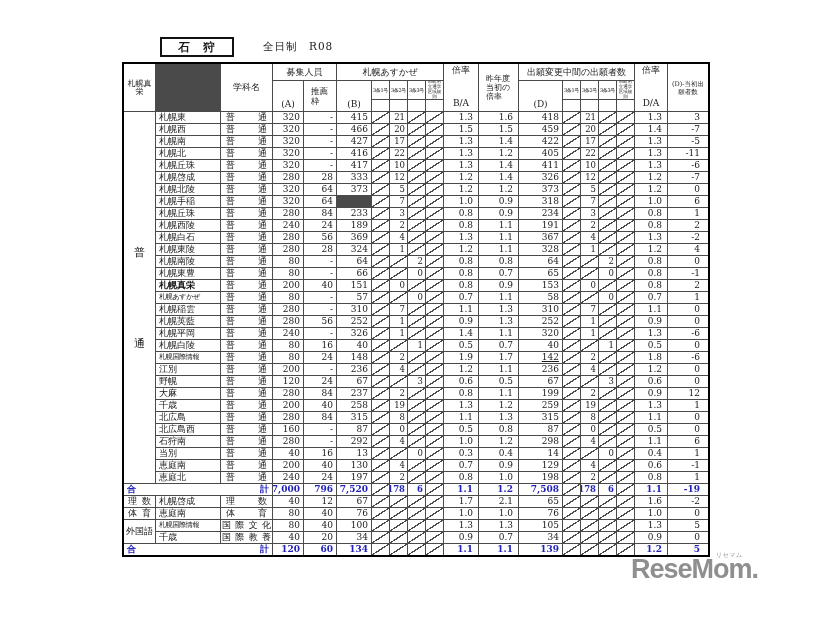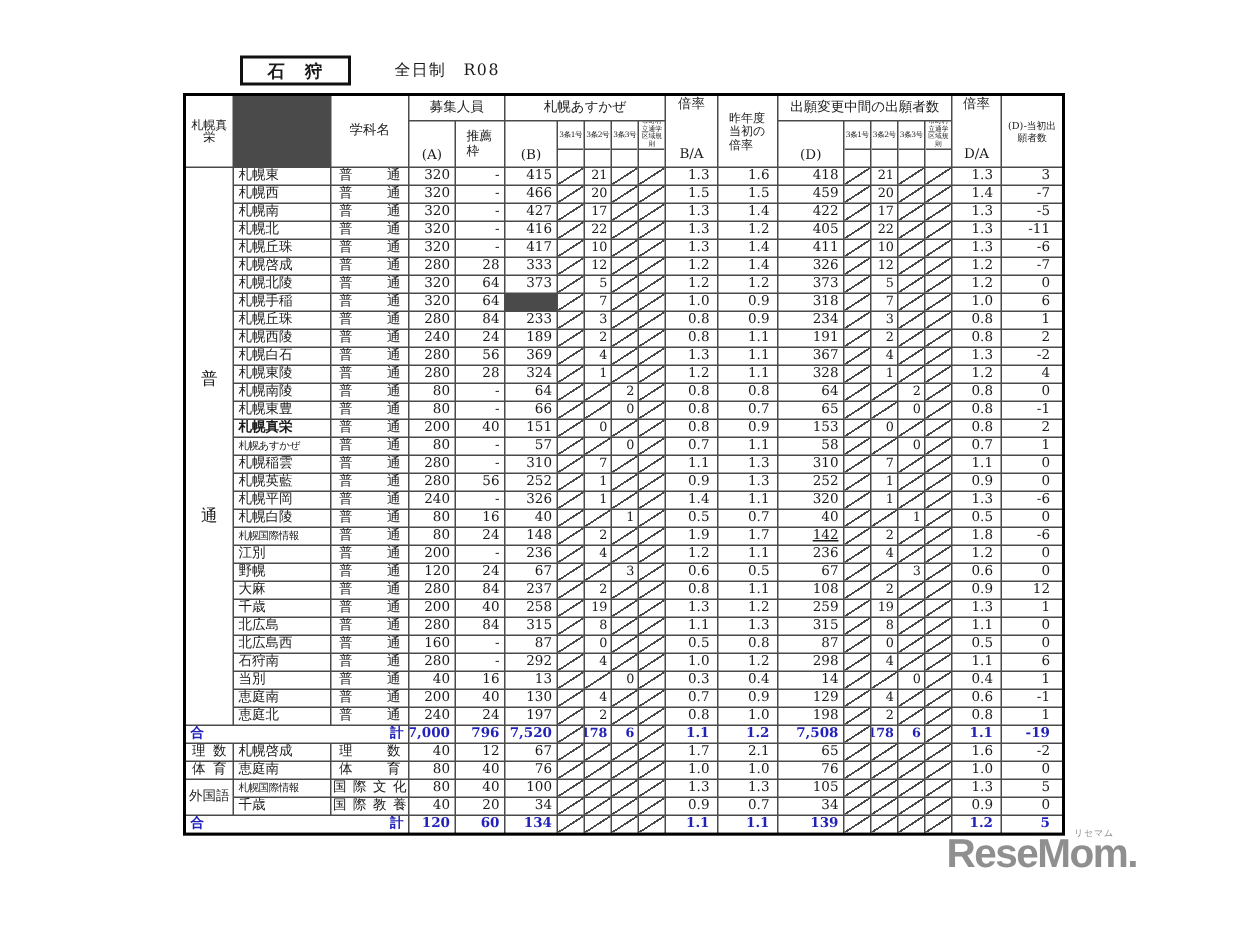--- a/index.html
+++ b/index.html
@@ -643,21 +643,21 @@
     </div>
     <div class="c num" style="grid-area: 26 / 4;">280</div>
     <div class="c num" style="grid-area: 26 / 5;">84</div>
     <div class="c num" style="grid-area: 26 / 6;">237</div>
     <div class="c diag" style="grid-area: 26 / 7;"></div>
     <div class="c nval" style="grid-area: 26 / 8;">2</div>
     <div class="c diag" style="grid-area: 26 / 9;"></div>
     <div class="c diag" style="grid-area: 26 / 10;"></div>
     <div class="c ratio" style="grid-area: 26 / 11;">0.8</div>
     <div class="c ratio" style="grid-area: 26 / 12;">1.1</div>
-    <div class="c num" style="grid-area: 26 / 13;">108</div>
+    <div class="c num" style="grid-area: 26 / 13;">199</div>
     <div class="c diag" style="grid-area: 26 / 14;"></div>
     <div class="c nval" style="grid-area: 26 / 15;">2</div>
     <div class="c diag" style="grid-area: 26 / 16;"></div>
     <div class="c diag" style="grid-area: 26 / 17;"></div>
     <div class="c ratio" style="grid-area: 26 / 18;">0.9</div>
     <div class="c diffv" style="grid-area: 26 / 19;">12</div>
     <div class="c school" style="grid-area: 27 / 2;">千歳</div>
     <div class="c dept" style="grid-area: 27 / 3;">
       <span>普</span>
       <span>通</span>

